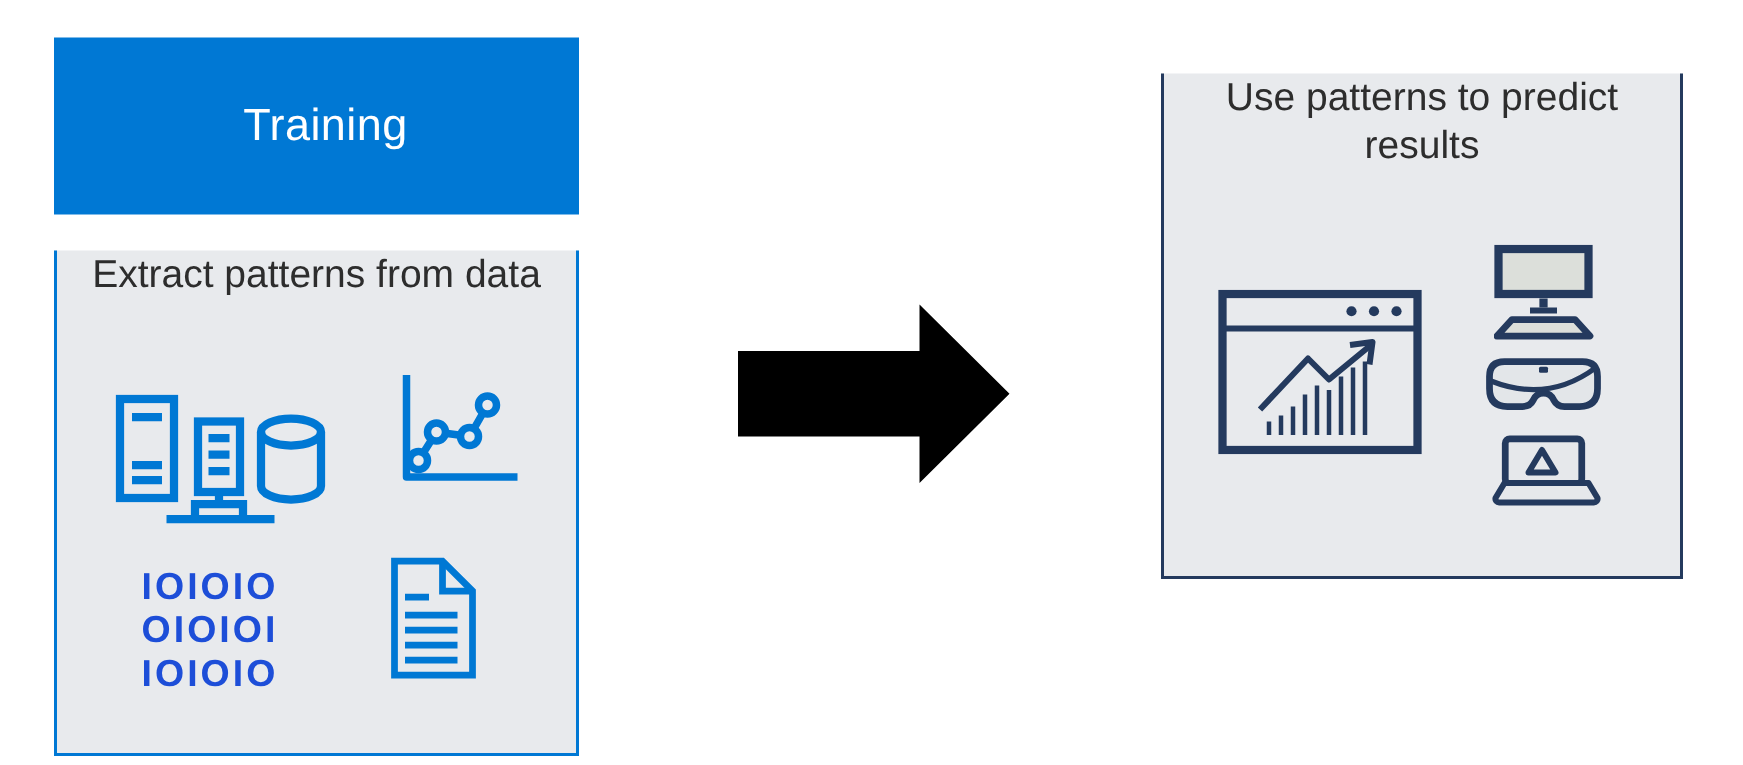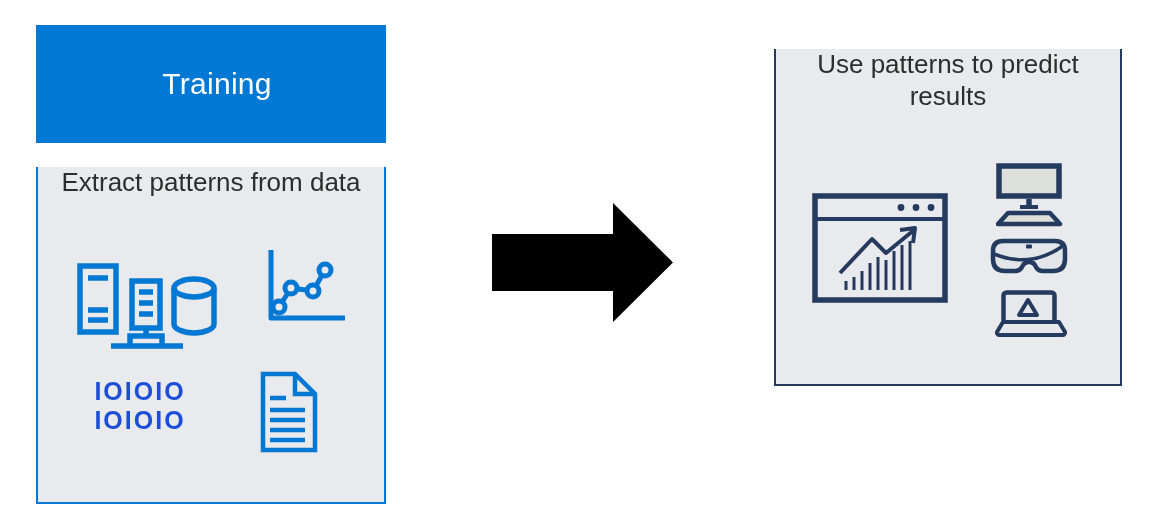--- a/index.html
+++ b/index.html
@@ -72,20 +72,21 @@
         <g fill="#E8EAED" stroke="#0078D4" stroke-width="5">
           <circle cx="15" cy="60" r="6"></circle>
           <circle cx="27" cy="41" r="6"></circle>
           <circle cx="49" cy="44" r="6"></circle>
           <circle cx="61" cy="23" r="6"></circle>
         </g>
       </svg>
 
       <div class="binary-block">
         <div>IOIOIO</div>
+        <div>OIOIOI</div>
         <div>IOIOIO</div>
       </div>
 
       <svg class="icon-abs document-pos" width="58" height="82" viewBox="0 0 58 82">
         <g fill="none" stroke="#0078D4" stroke-width="4.5">
           <path d="M3,3 H35 L55,23 V79 H3 Z"></path>
           <path d="M35,3 V23 H55"></path>
           <path d="M10,27 H26"></path>
           <path d="M10,39 H45 M10,49 H45 M10,59 H45 M10,69 H45"></path>
         </g>

